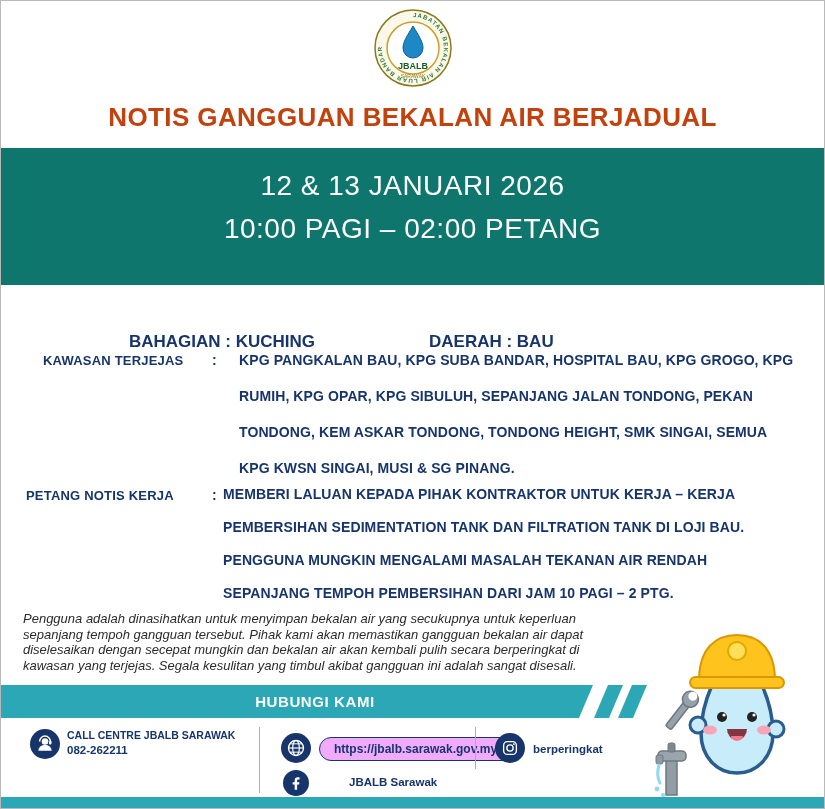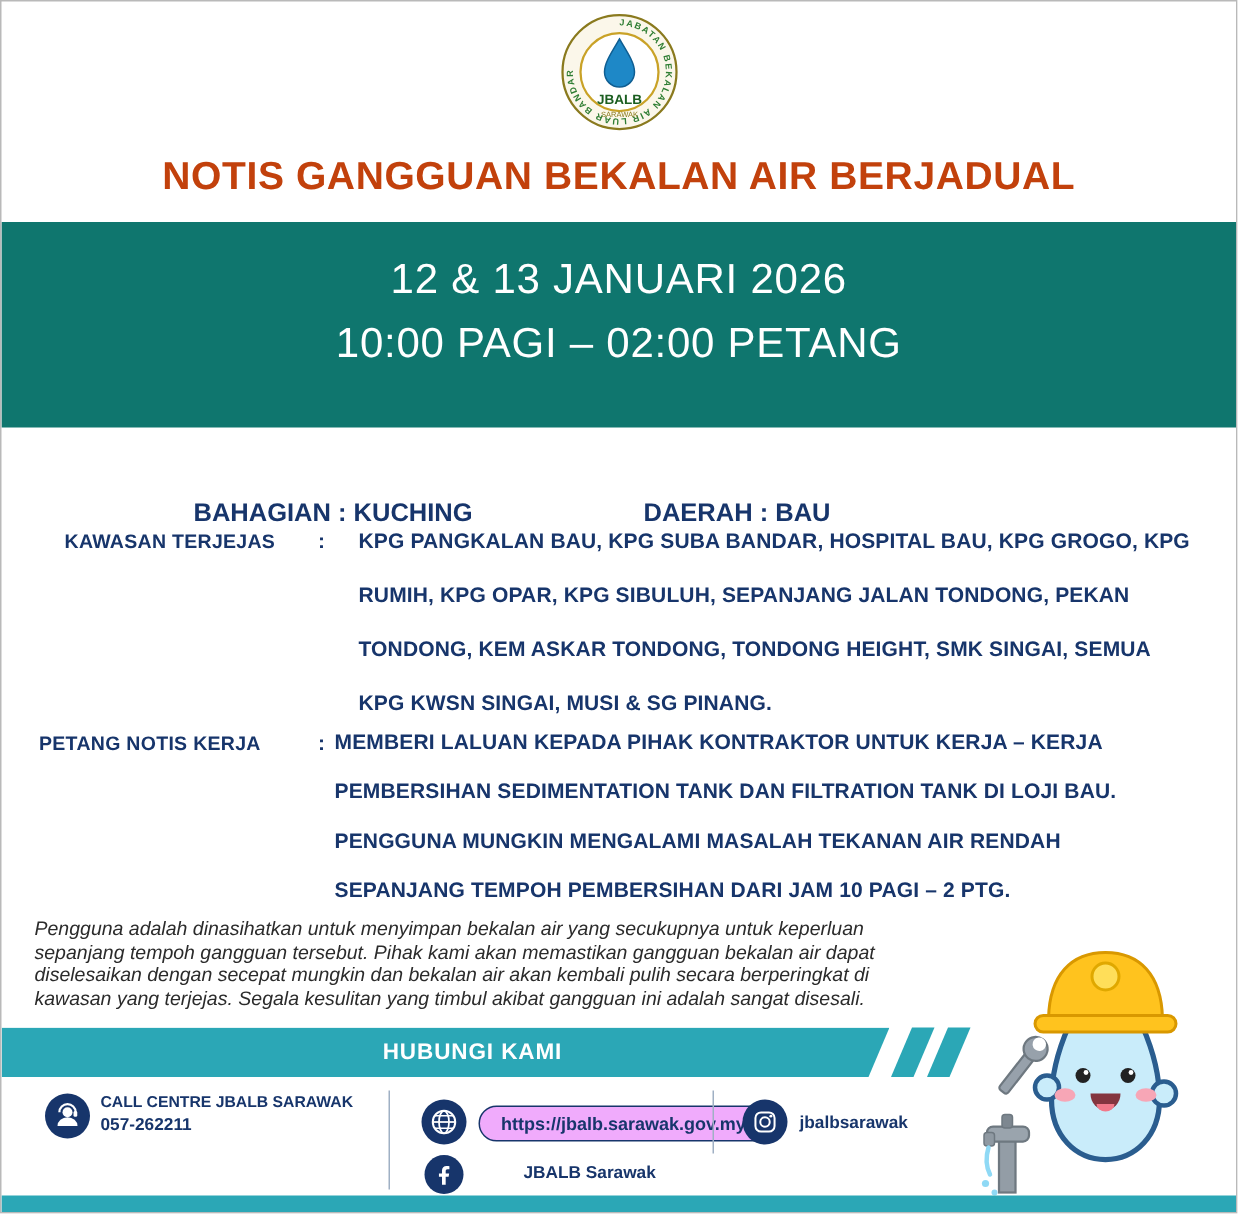--- a/index.html
+++ b/index.html
@@ -99,21 +99,21 @@
 
   <div class="abs icon-circle" style="left:29px; top:728px;">
     <svg viewBox="0 0 24 24" width="20" height="20">
       <circle cx="12" cy="9" r="4" fill="#fff"></circle>
       <path d="M4,20 a8,7 0 0 1 16,0 Z" fill="#fff"></path>
       <path d="M5.5,9 a6.5,6.5 0 0 1 13,0" fill="none" stroke="#fff" stroke-width="1.8"></path>
       <rect x="16.8" y="8" width="3" height="4.5" rx="1.2" fill="#fff"></rect>
     </svg>
   </div>
   <div class="abs cc-label">CALL CENTRE JBALB SARAWAK</div>
-  <div class="abs cc-phone">057-262211</div>
+  <div class="abs cc-phone">082-262211</div>
 
   <div class="abs v-divider" style="left:258px; top:726px; height:66px;"></div>
 
   <div class="abs icon-circle" style="left:280px; top:732px;">
     <svg viewBox="0 0 24 24" width="20" height="20">
       <circle cx="12" cy="12" r="9" fill="none" stroke="#fff" stroke-width="1.6"></circle>
       <ellipse cx="12" cy="12" rx="4" ry="9" fill="none" stroke="#fff" stroke-width="1.4"></ellipse>
       <line x1="3" y1="12" x2="21" y2="12" stroke="#fff" stroke-width="1.4"></line>
       <line x1="4.5" y1="7" x2="19.5" y2="7" stroke="#fff" stroke-width="1.2"></line>
       <line x1="4.5" y1="17" x2="19.5" y2="17" stroke="#fff" stroke-width="1.2"></line>
@@ -130,21 +130,21 @@
 
   <div class="abs v-divider" style="left:474px; top:726px; height:42px;"></div>
 
   <div class="abs icon-circle" style="left:494px; top:732px;">
     <svg viewBox="0 0 24 24" width="18" height="18">
       <rect x="3.5" y="3.5" width="17" height="17" rx="5" fill="none" stroke="#fff" stroke-width="1.8"></rect>
       <circle cx="12" cy="12" r="4.2" fill="none" stroke="#fff" stroke-width="1.8"></circle>
       <circle cx="17.2" cy="6.8" r="1.3" fill="#fff"></circle>
     </svg>
   </div>
-  <div class="abs contact-label" style="left:532px; top:742px;">jbalbsarawak</div>
+  <div class="abs contact-label" style="left:532px; top:742px;">berperingkat</div>
 
   <div class="abs mascot">
     <svg viewBox="0 0 170 198" width="170" height="198">
 
       <g>
         <rect x="14" y="152" width="11" height="38" fill="#939da6" stroke="#6e7880" stroke-width="1.5"></rect>
         <rect x="6" y="146" width="28" height="10" rx="4" fill="#9aa4ad" stroke="#6e7880" stroke-width="1.5"></rect>
         <rect x="4" y="150" width="7" height="9" rx="2" fill="#8f99a2" stroke="#6e7880" stroke-width="1"></rect>
         <rect x="16" y="138" width="7" height="9" rx="2" fill="#7d8790" stroke="#6e7880" stroke-width="1"></rect>
         <path d="M7,160 q-3,10 1,18" stroke="#8fd9f5" stroke-width="3" fill="none" stroke-linecap="round"></path>

